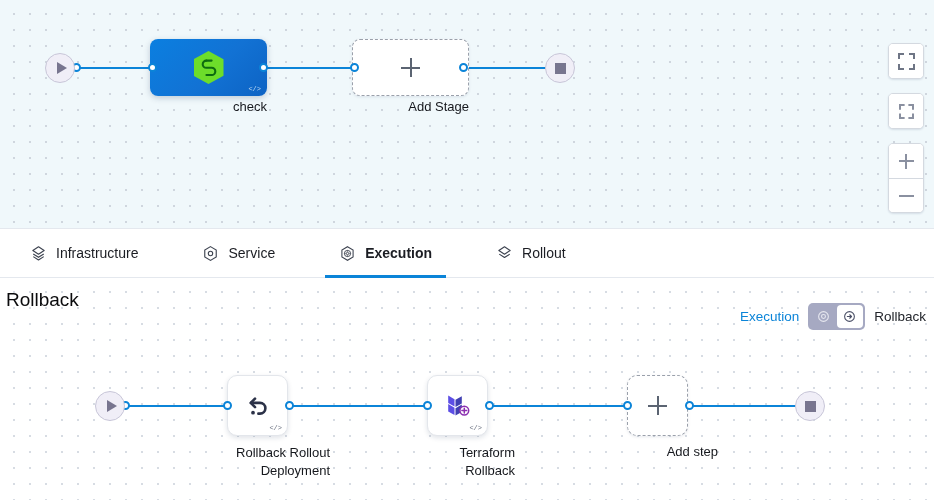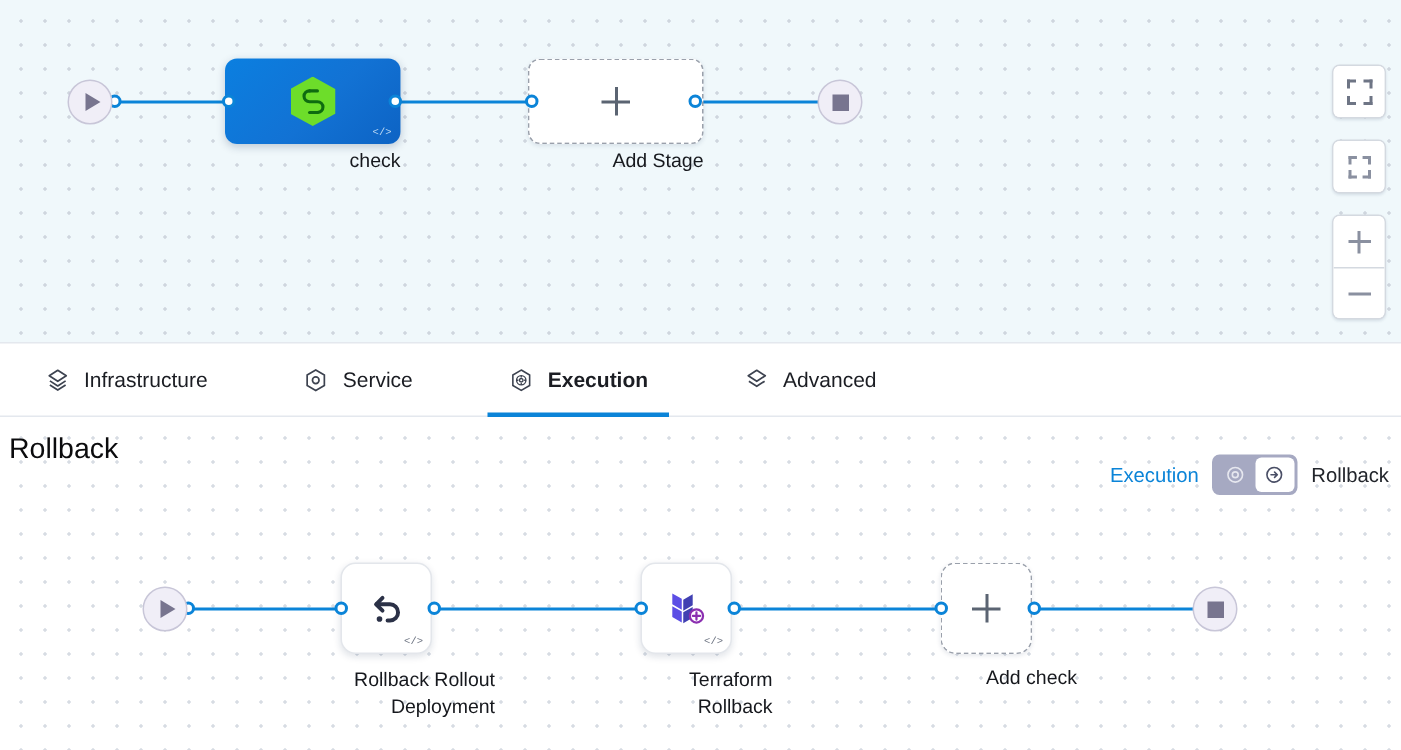--- a/index.html
+++ b/index.html
@@ -361,21 +361,21 @@
         <path d="M12 7.6v1.7M12 14.7v1.7M7.6 12h1.7M14.7 12h1.7" stroke="#3d4350" stroke-width="1.2"></path>
       </svg>
       <span>Execution</span>
     </div>
 
     <div class="tab">
       <svg class="tab-ico" viewBox="0 0 24 24">
         <path d="M12 2.6l8 5.2-8 5.2-8-5.2z" fill="none" stroke="#3d4350" stroke-width="1.6" stroke-linejoin="round"></path>
         <path d="M4.6 12.9L12 17.7l7.4-4.8" fill="none" stroke="#3d4350" stroke-width="1.6" stroke-linejoin="round"></path>
       </svg>
-      <span>Advanced</span>
+      <span>Rollout</span>
     </div>
   </div>
 
   <div class="rb-title">Rollback</div>
 
   <div class="rb-toggle-wrap">
     <span class="rb-link">Execution</span>
     <div class="seg">
       <div class="seg-opt">
         <svg class="seg-ico" viewBox="0 0 24 24">
@@ -436,21 +436,21 @@
     <div class="node-label" style="left:384px; top:166px; width:131px;">
       <div>Terraform</div>
       <div>Rollback</div>
     </div>
 
     <div class="port" style="left:623px; top:123px;"></div>
     <div class="add-node add-step" style="left:627px; top:97px;">
       <div class="plus"></div>
     </div>
     <div class="port" style="left:685px; top:123px;"></div>
-    <div class="node-label" style="left:597px; top:165px; width:121px;">Add check</div>
+    <div class="node-label" style="left:597px; top:165px; width:121px;">Add step</div>
 
     <div class="port" style="left:799px; top:123px;"></div>
     <div class="terminal" style="left:795px; top:113px;">
       <div class="sq"></div>
     </div>
   </div>
 
 </div>
 
 </body></html>

